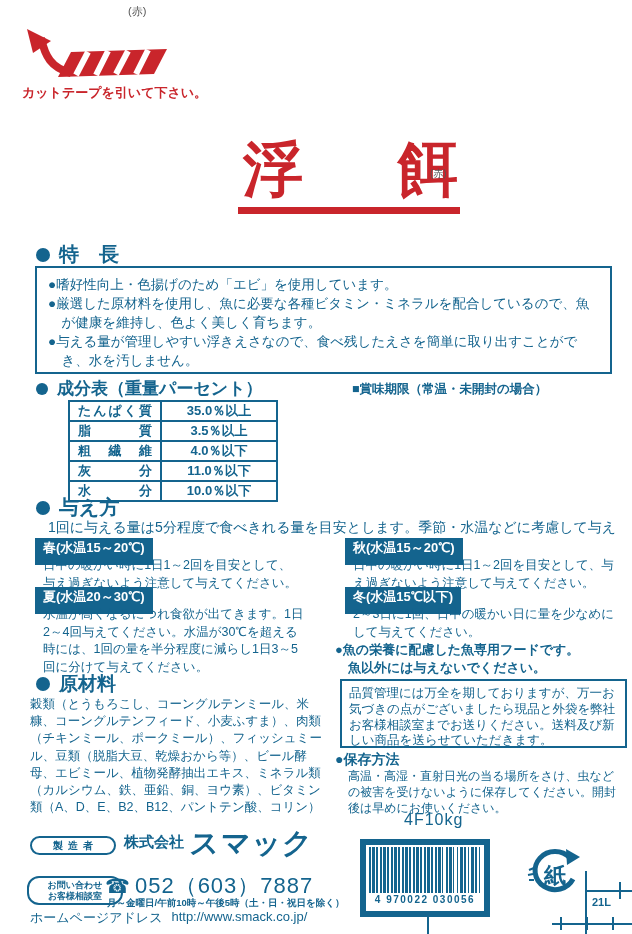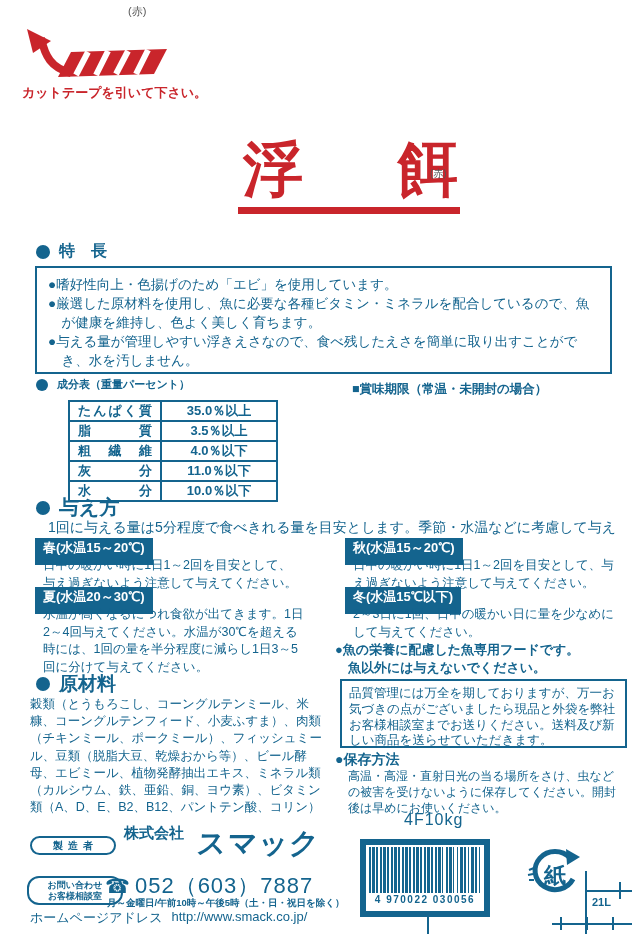--- a/index.html
+++ b/index.html
@@ -32,21 +32,21 @@
 
   
   .chip{display:inline-block;background:var(--teal);color:#fff;font-weight:bold;font-size:13px;padding:1px 8px 8px 8px;}
   .body-text{color:var(--teal);font-size:12.5px;line-height:17.5px;}
 
   
   .quality-box{border:2px solid var(--teal);padding:5px 7px;font-size:12.5px;line-height:15.8px;color:var(--teal);}
 
   
   .mfr-oval{border:2px solid var(--teal);border-radius:10px;width:86px;height:19px;display:flex;align-items:center;justify-content:center;font-size:10px;letter-spacing:5px;color:var(--teal);font-weight:bold;padding-left:5px;}
-  .company-row{display:flex;align-items:flex-start;gap:13px;color:var(--teal);}
+  .company-row{display:flex;align-items:center;gap:6px;color:var(--teal);}
   .company-prefix{font-size:15px;font-weight:bold;padding-bottom:4px;}
   .company-name{font-size:29px;font-weight:800;transform:skewX(-4deg);letter-spacing:1px;}
   .postal-row{display:flex;gap:14px;font-size:13px;font-weight:bold;color:var(--teal);}
   .contact-box{border:2px solid var(--teal);border-radius:12px;width:96px;padding:2px 0;text-align:center;font-size:9px;line-height:10.5px;font-weight:bold;color:var(--teal);}
   .phone-row{display:flex;align-items:center;gap:5px;color:var(--teal);}
   .phone-glyph{font-size:20px;}
   .phone-number{font-size:22px;letter-spacing:1px;}
   .hours{font-size:9.5px;color:var(--teal);font-weight:bold;}
   .url-row{display:flex;gap:9px;font-size:13px;color:var(--teal);}
 
@@ -85,31 +85,31 @@
   </div>
   <div class="abs red" style="left:22px;top:84px;font-size:13px;font-weight:bold;">カットテープを引いて下さい。</div>
 
   <div class="abs red" style="left:243px;top:133px;width:215px;display:flex;justify-content:space-between;font-family:'DejaVu Serif',serif;font-weight:bold;font-size:60px;line-height:72px;">
     <span>浮</span>
     <span>餌</span>
   </div>
   <div class="abs" style="left:238px;top:207px;width:222px;height:7px;background:var(--red);"></div>
   <div class="abs gray-note" style="left:430px;top:167px;">(赤)</div>
 
-  <div class="abs section-head" style="left:36px;top:241px;font-size:16px;">
+  <div class="abs section-head" style="left:36px;top:241px;font-size:20px;">
     <span class="head-dot"></span>
     <span>特　長</span>
   </div>
   <div class="abs features-box" style="left:35px;top:266px;width:577px;height:108px;">
     <div class="feature-item">●嗜好性向上・色揚げのため「エビ」を使用しています。</div>
     <div class="feature-item">●厳選した原材料を使用し、魚に必要な各種ビタミン・ミネラルを配合しているので、魚が健康を維持し、色よく美しく育ちます。</div>
     <div class="feature-item">●与える量が管理しやすい浮きえさなので、食べ残したえさを簡単に取り出すことができ、水を汚しません。</div>
   </div>
 
-  <div class="abs section-head" style="left:36px;top:377px;font-size:11px;">
+  <div class="abs section-head" style="left:36px;top:377px;font-size:17px;">
     <span class="head-dot small"></span>
     <span>成分表（重量パーセント）</span>
   </div>
   <div class="abs teal" style="left:352px;top:381px;font-size:12.5px;font-weight:bold;">■賞味期限（常温・未開封の場合）</div>
 
   <table class="abs comp-table" style="left:68px;top:400px;">
     <tbody>
       <tr>
         <td class="lab">たんぱく質</td>
         <td class="val">35.0％以上</td>

